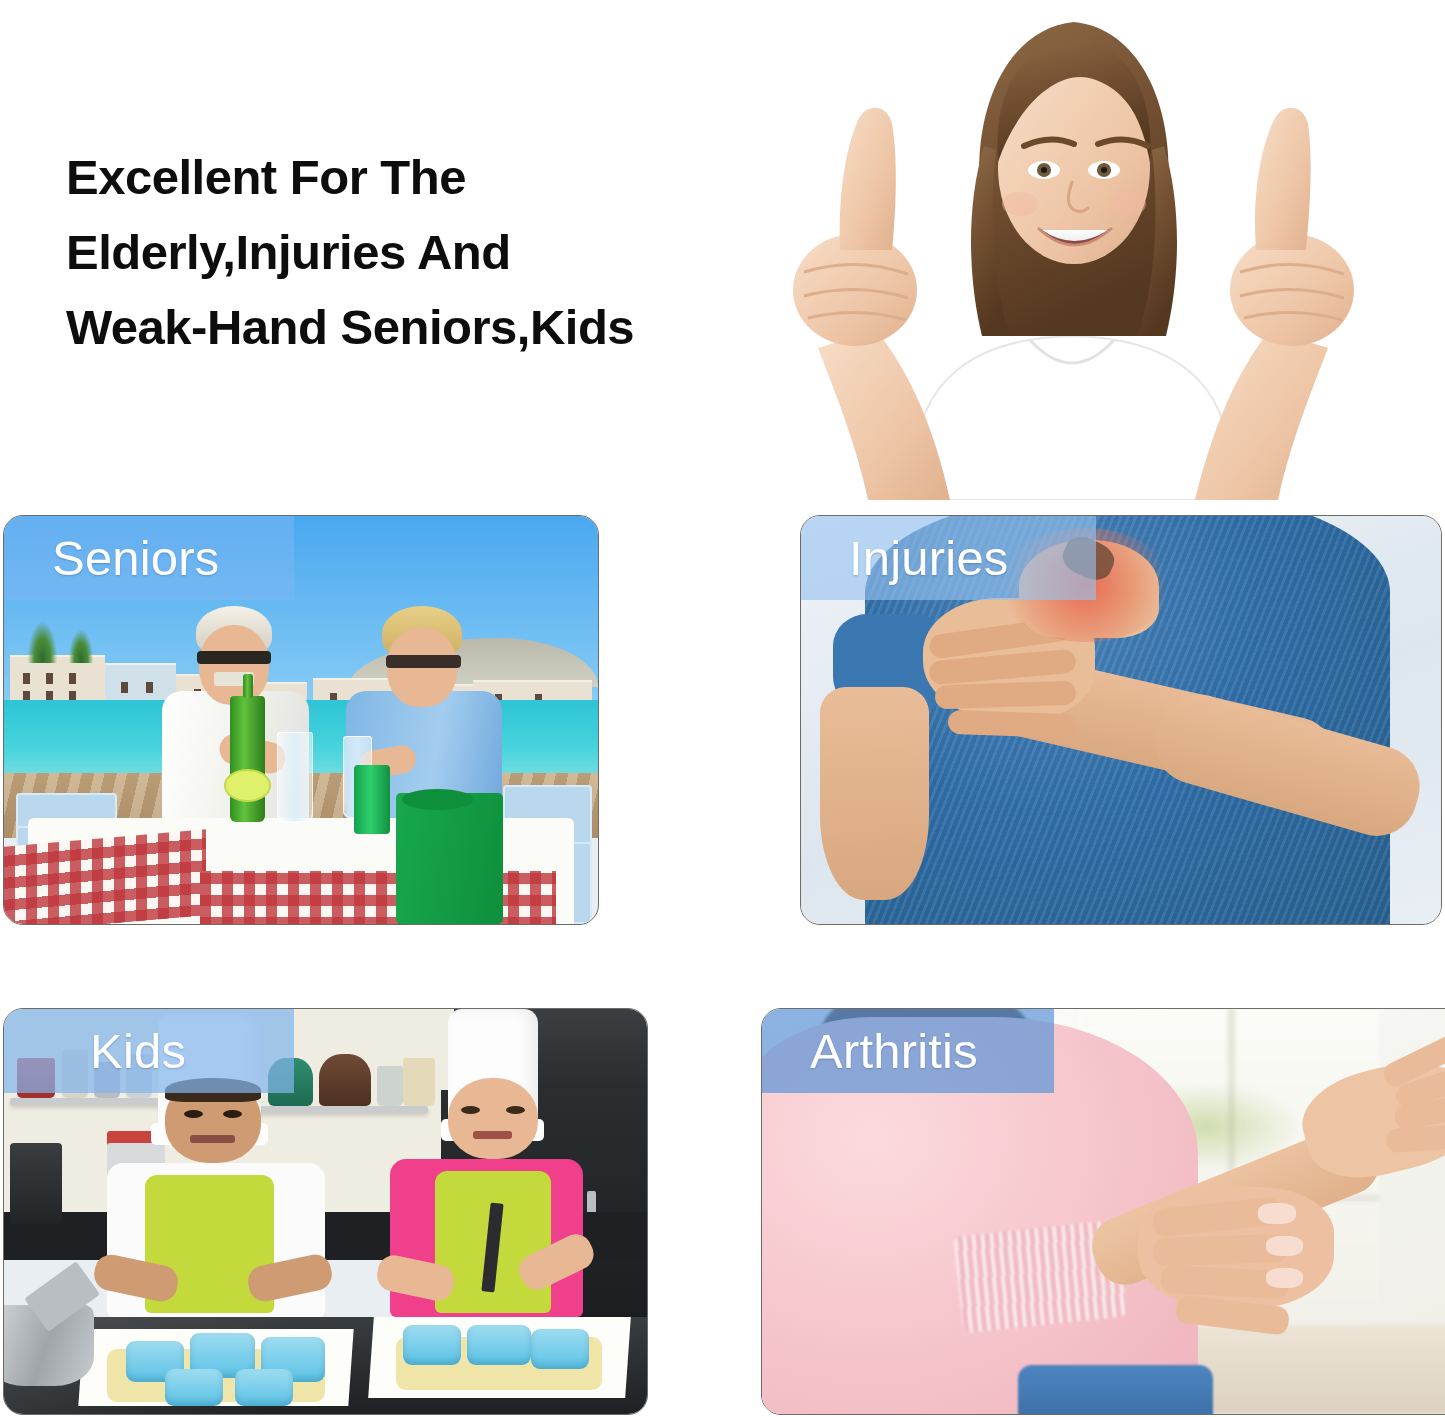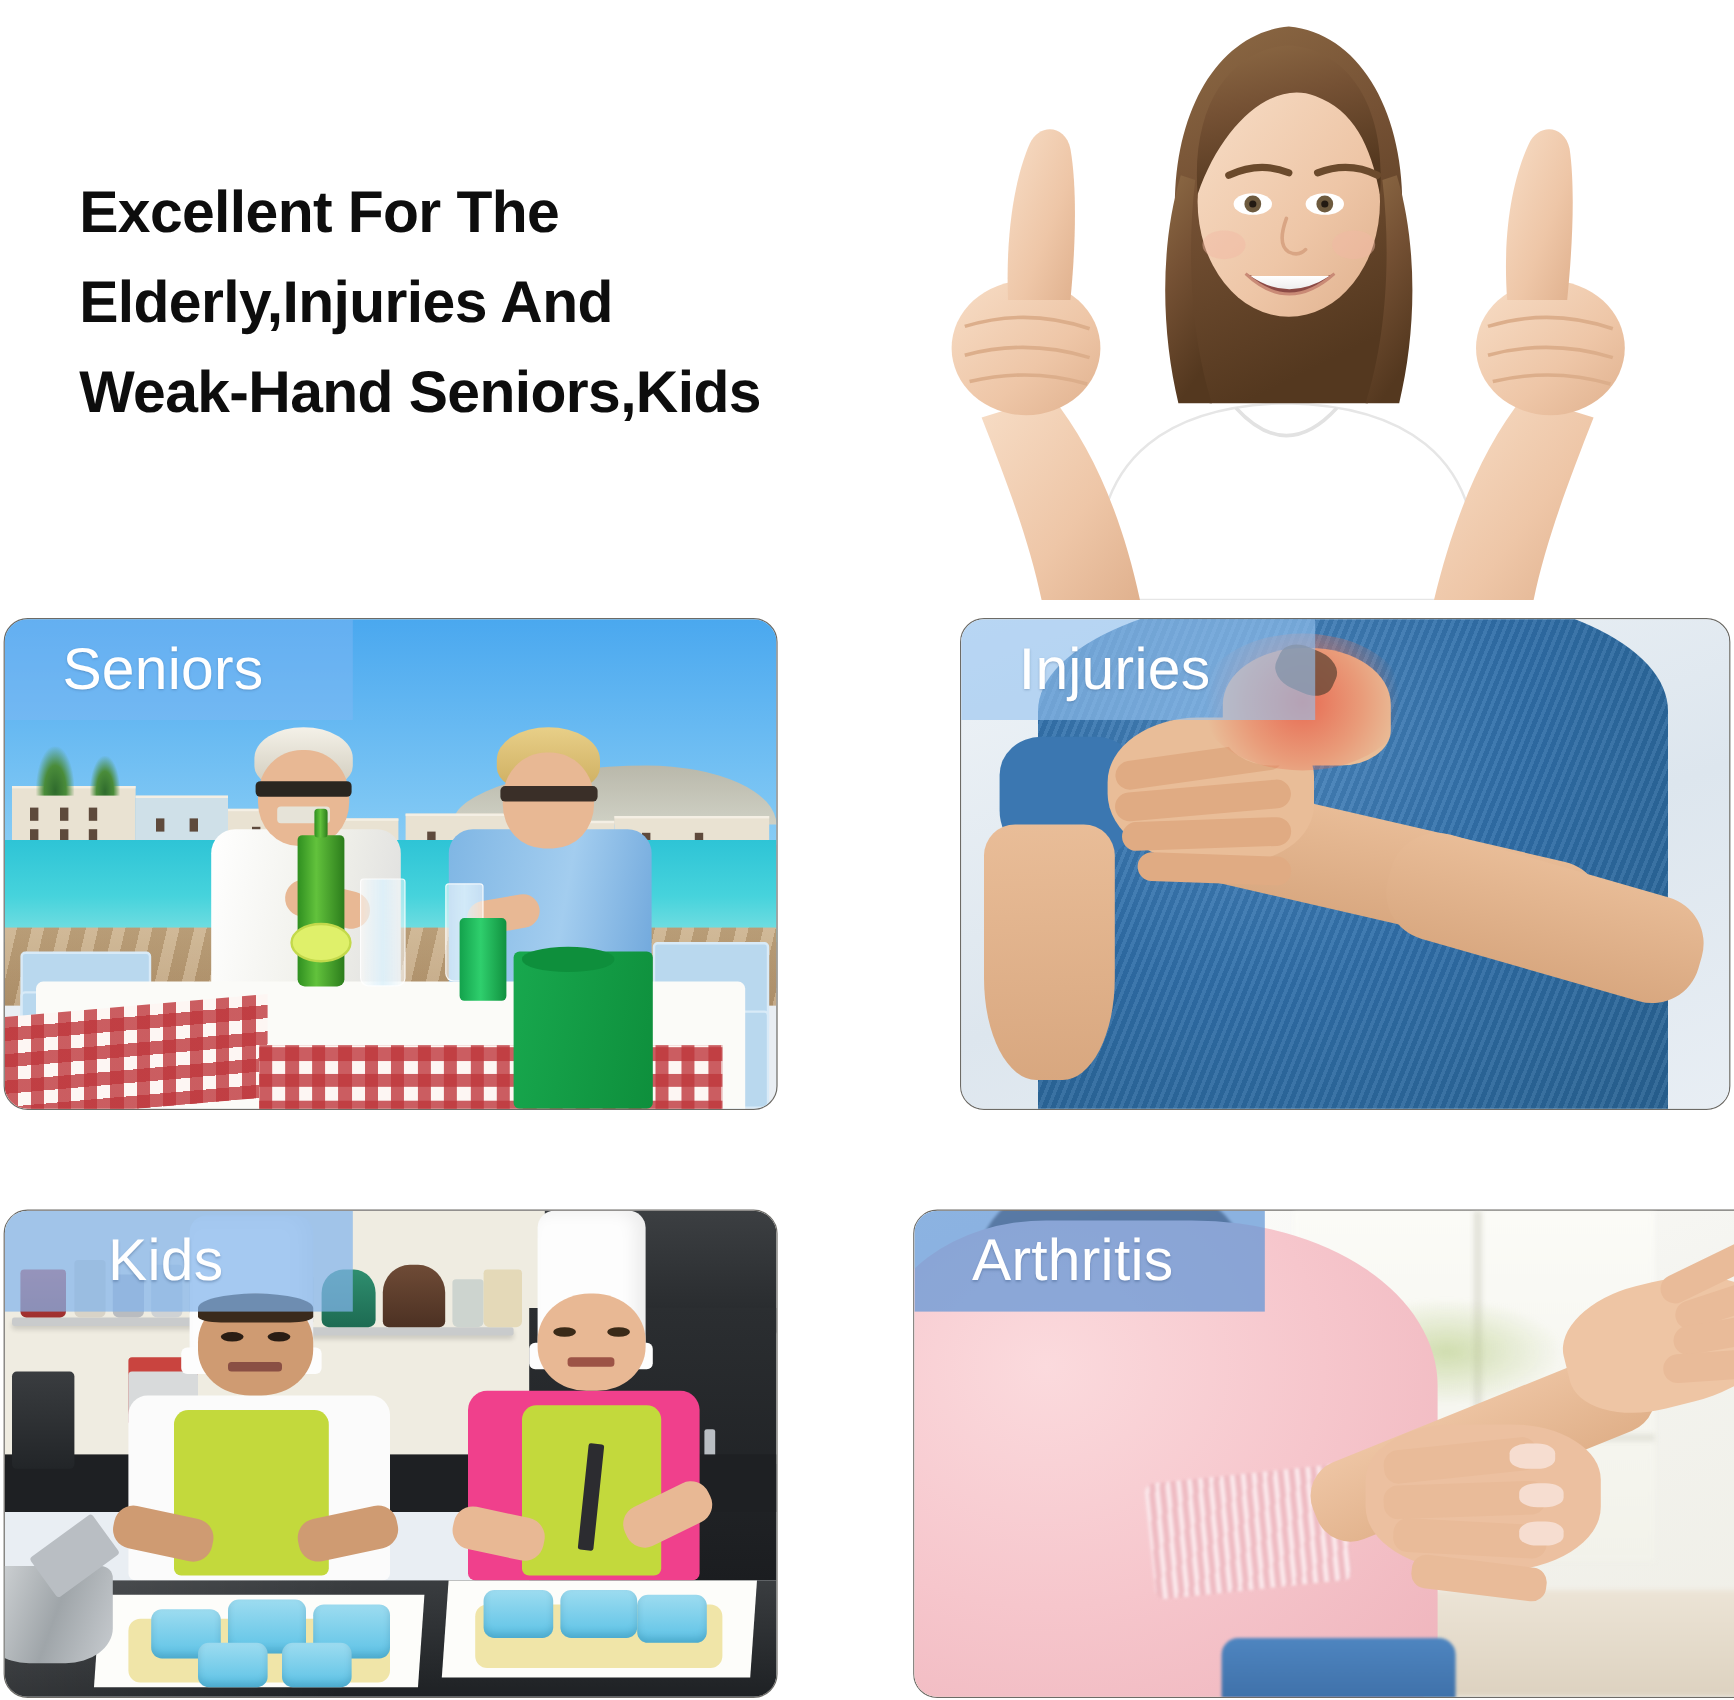--- a/index.html
+++ b/index.html
@@ -237,21 +237,21 @@
 
       <path d="M338 228 Q374 262 412 228 Q374 244 338 228 Z" fill="#8c4a45"></path>
       <path d="M342 230 Q374 252 408 230 Z" fill="url(#teeG)"></path>
       <path d="M338 228 Q374 262 412 228" fill="none" stroke="#c98a76" stroke-width="2.5"></path>
 
       <ellipse cx="320" cy="204" rx="18" ry="12" fill="#f2b7a4" opacity=".45"></ellipse>
       <ellipse cx="428" cy="204" rx="18" ry="12" fill="#f2b7a4" opacity=".45"></ellipse>
     </svg>
   </div>
 
-  <div class="panel" style="left:3px; top:515px; width:645px; height:410px;padding-left:41px;">
+  <div class="panel" style="left:3px; top:515px; width:596px; height:410px;padding-left:41px;">
     <div class="panel-photo">
       <div class="sc-sky"></div>
       <div class="sc-hill"></div>
       <div class="sc-town">
         <div class="bldg" style="left:1%; width:16%; height:78%;">
             <i style="left:14%;top:30%"></i>
             <i style="left:38%;top:30%"></i>
             <i style="left:62%;top:30%"></i>
             <i style="left:14%;top:62%"></i>
             <i style="left:38%;top:62%"></i>

